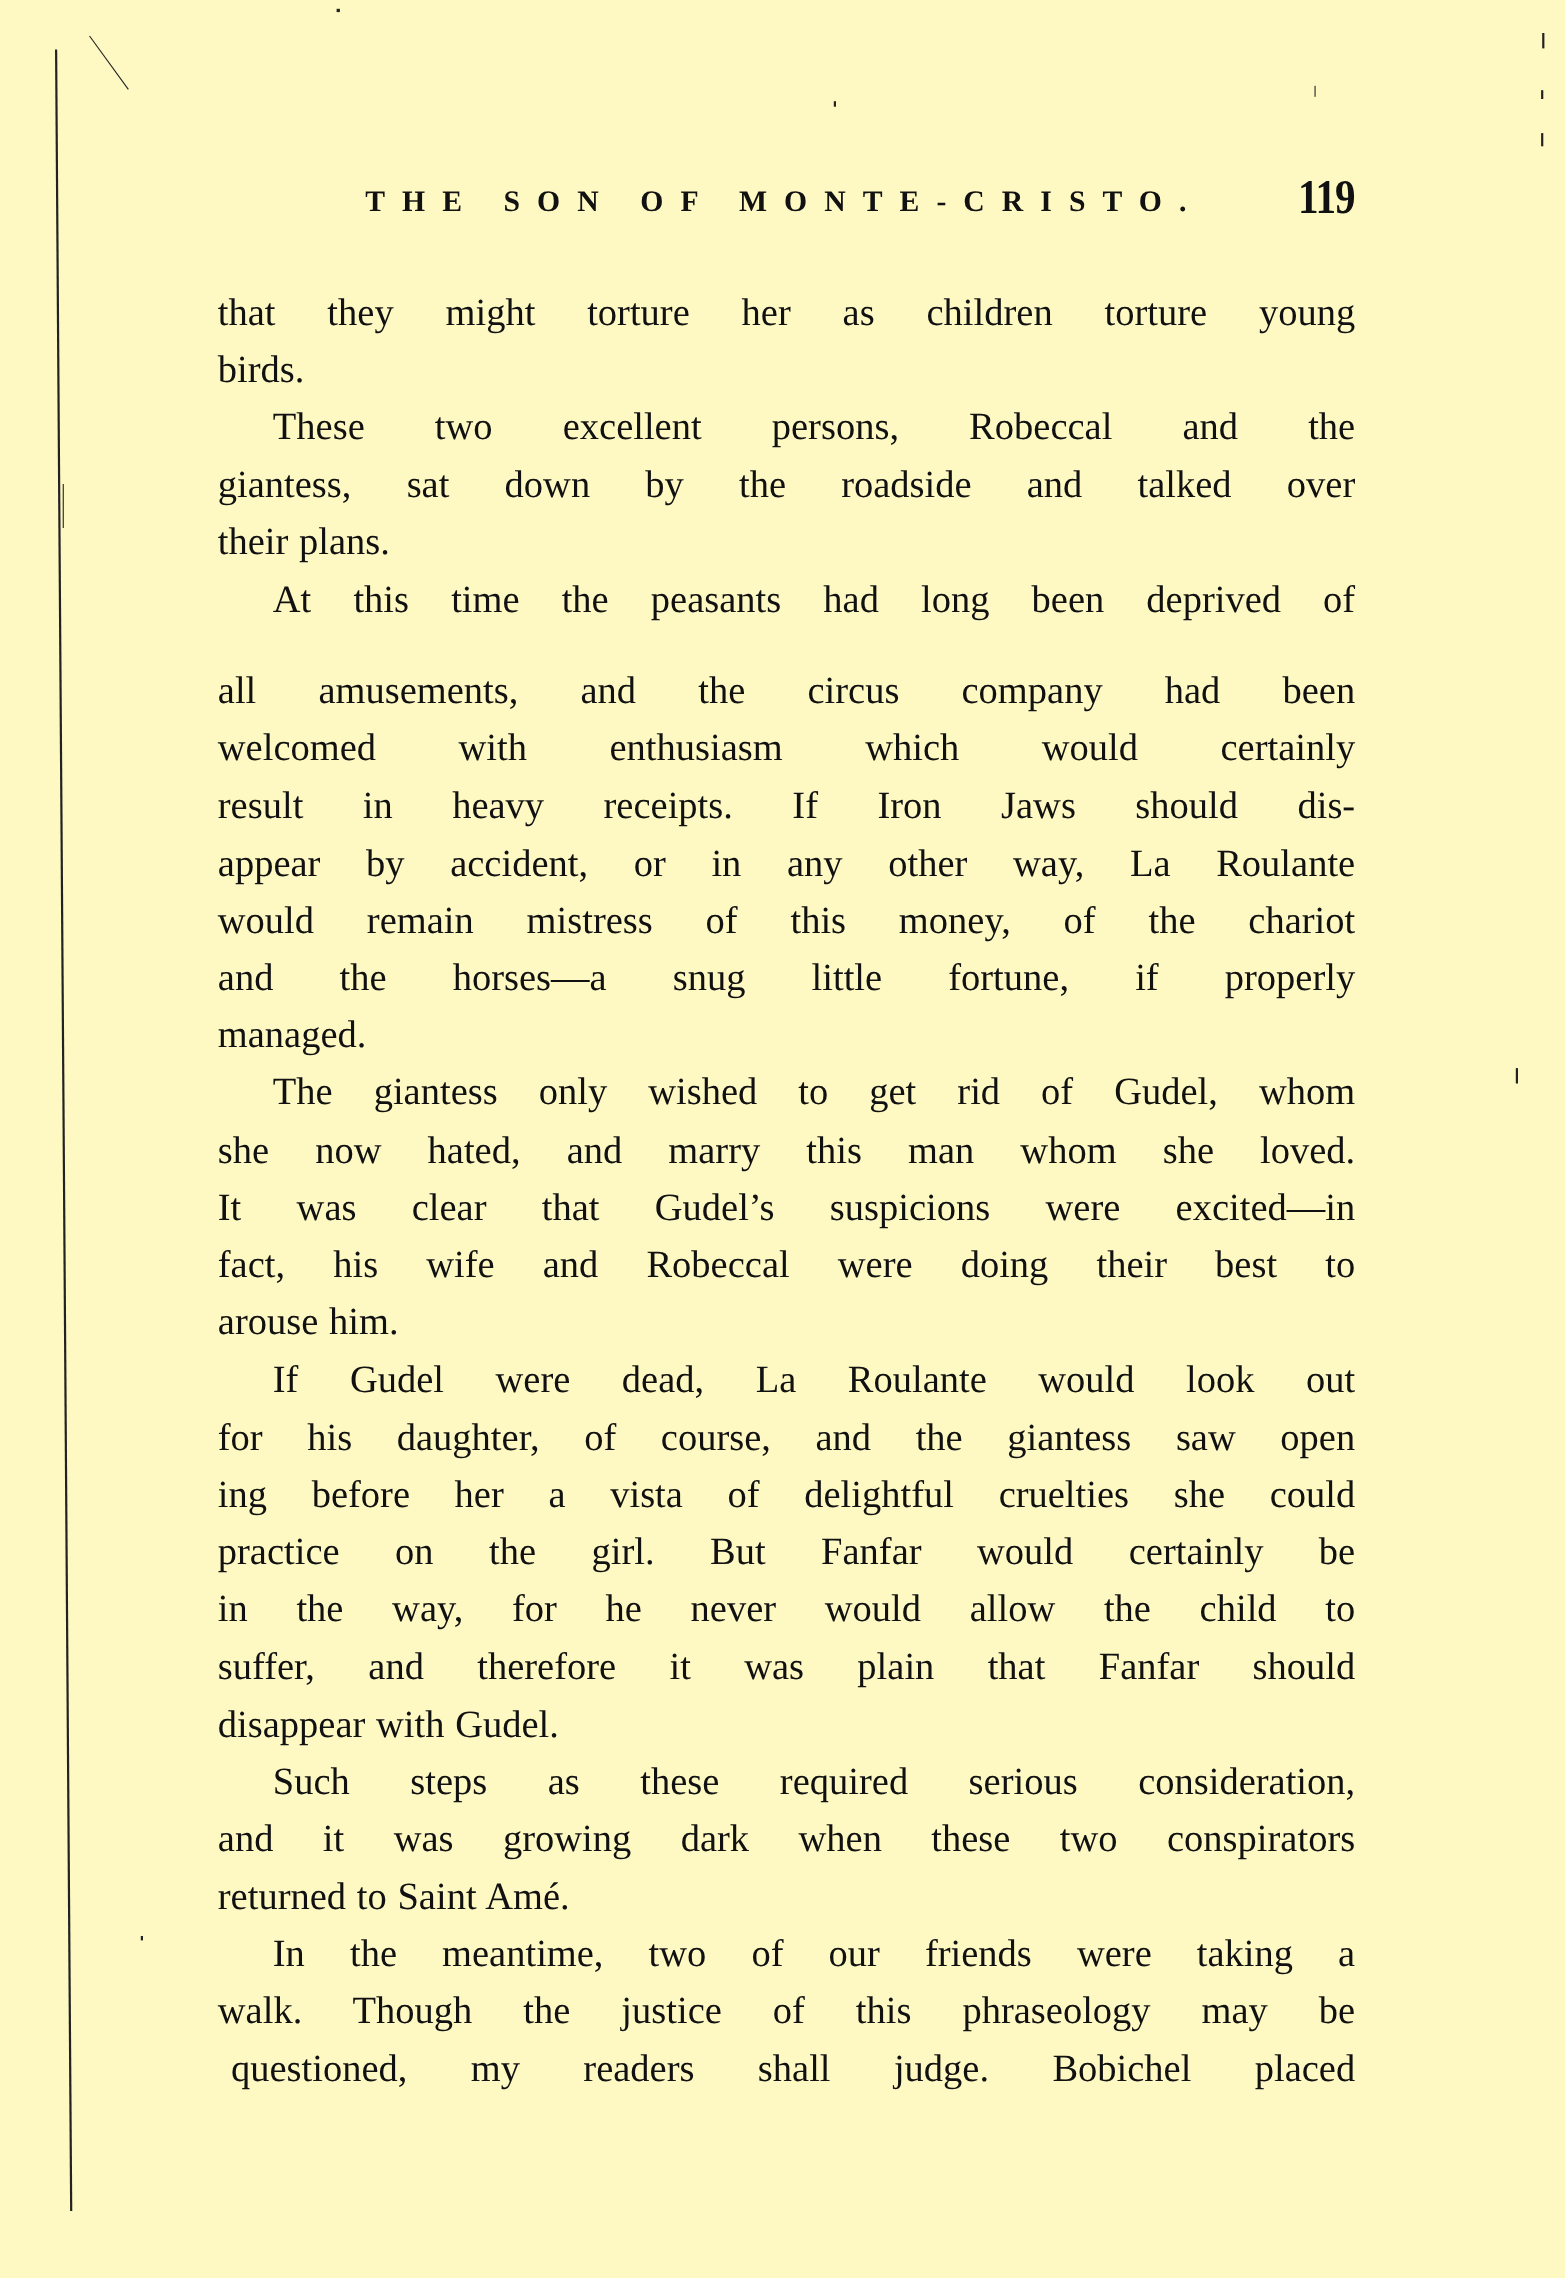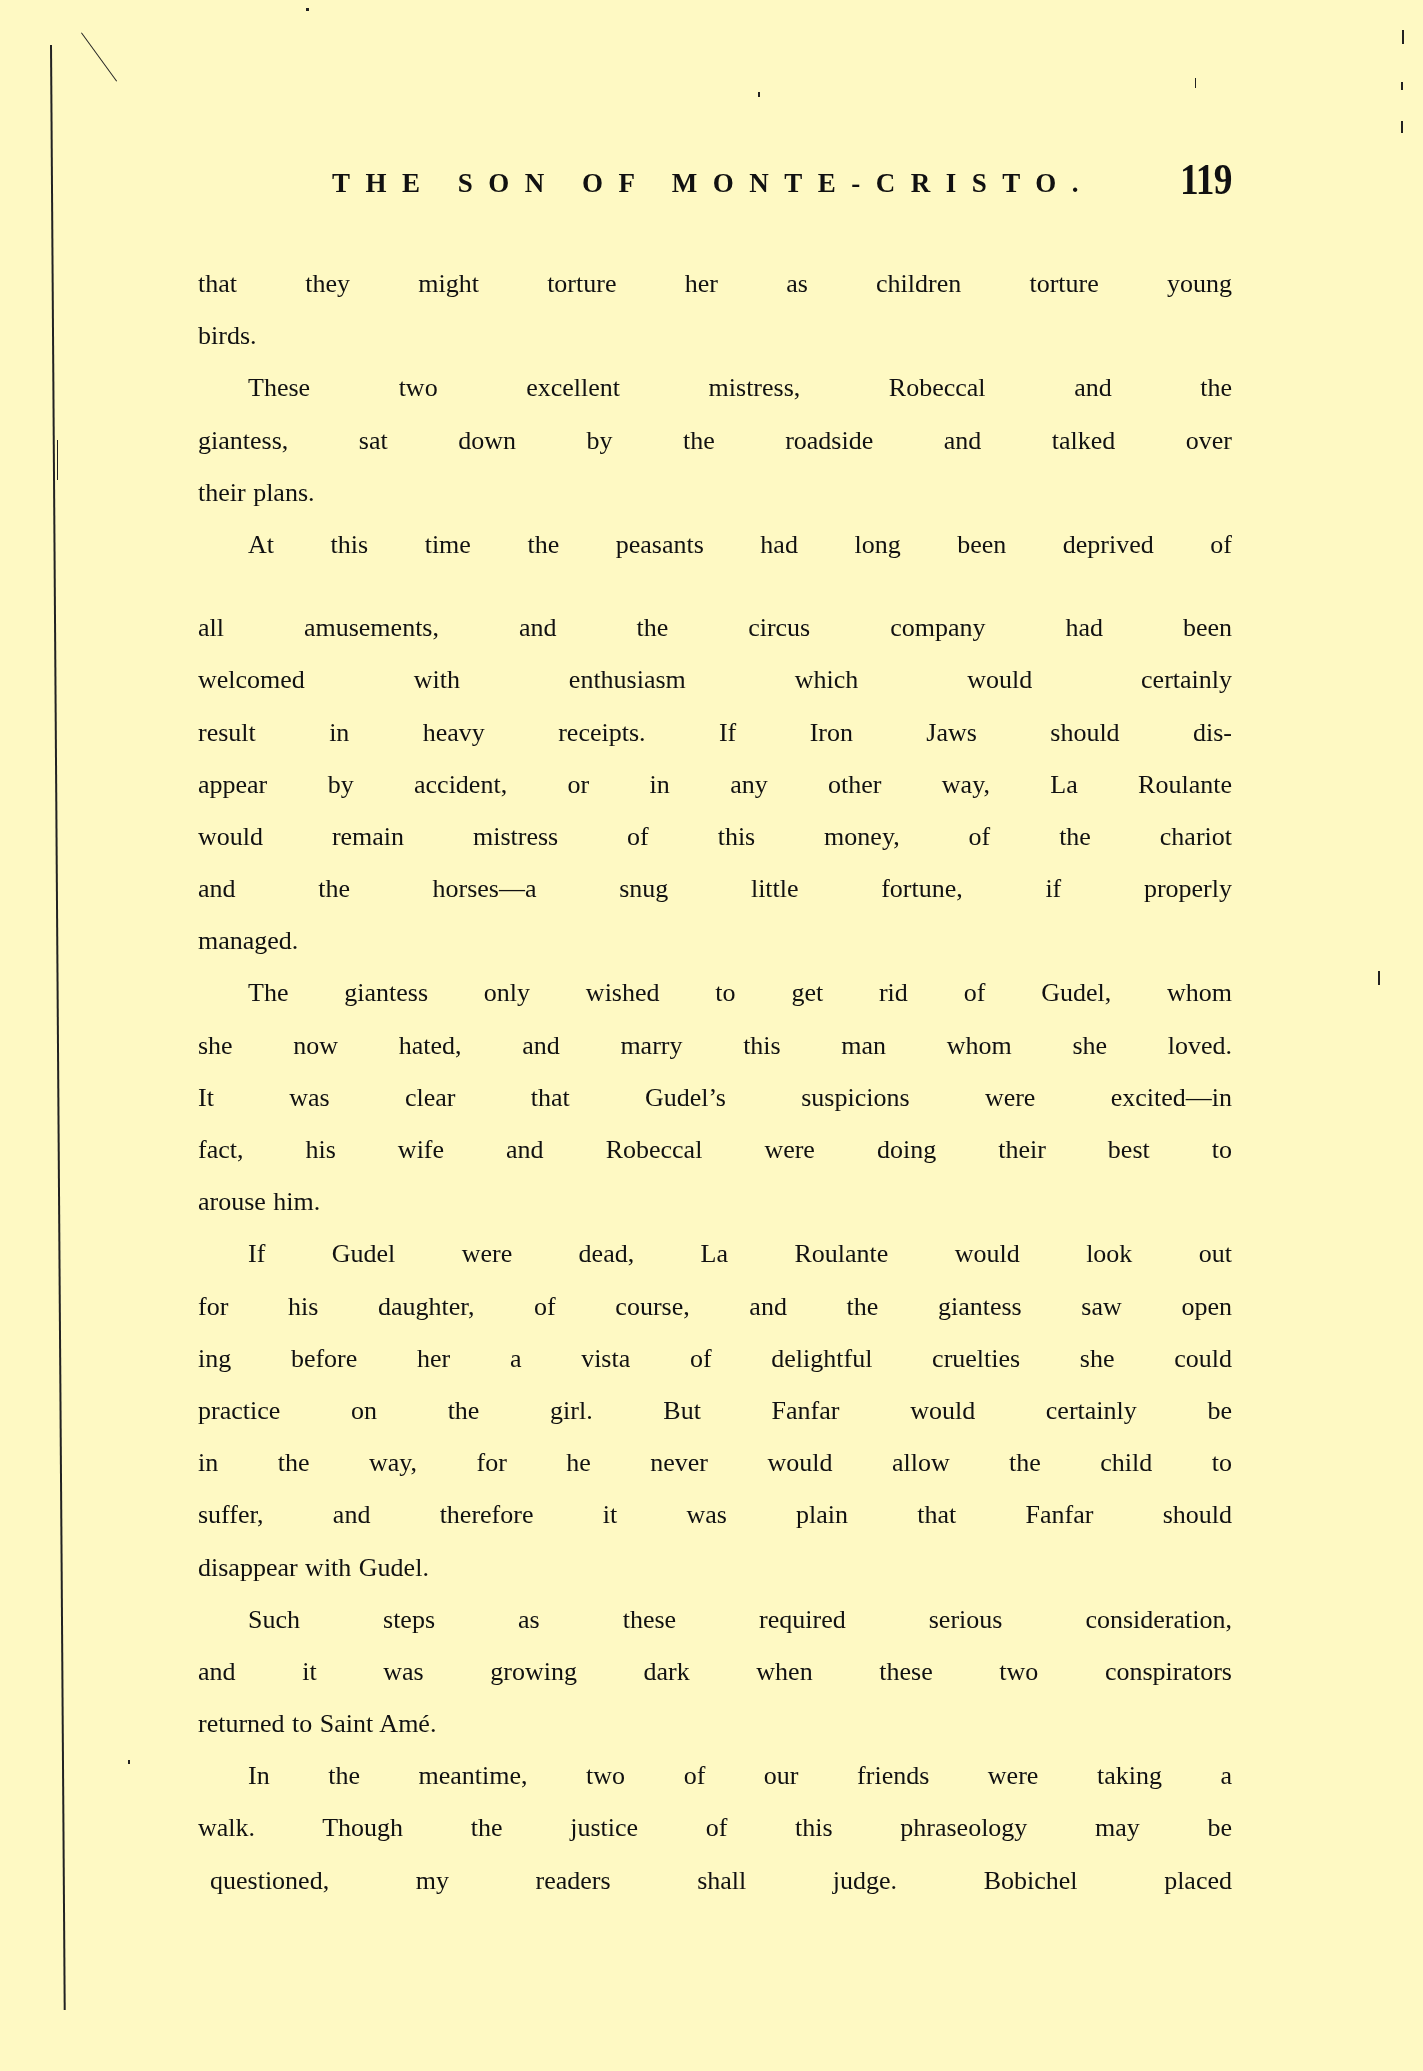--- a/index.html
+++ b/index.html
@@ -80,21 +80,21 @@
   
   .body-text {
     position: absolute;
     left: 198px;
     top: 258px;
     width: 1034px;
   }
   .line {
     height: 52.2px;
     line-height: 52.2px;
-    font-size: 26px;
+    font-size: 35px;
     white-space: nowrap;
     text-align: justify;
     text-align-last: justify;
     word-spacing: 1px;
     overflow: visible;
   }
   .line.last { text-align-last: left; }
   .line.indent { padding-left: 50px; }
 </style>
 </head>
@@ -115,21 +115,21 @@
   <div class="speck" style="left:128px;top:1760px;width:2px;height:4px;"></div>
 
   <div class="running-header">
     <span class="running-title">THE SON OF MONTE-CRISTO.</span>
     <span class="page-number">119</span>
   </div>
 
   <div class="body-text" id="body-text">
       <div class="line" style="white-space: normal;">that they might torture her as children torture young</div>
       <div class="line last" style="white-space: normal;">birds.</div>
-      <div class="line indent" style="white-space: normal;">These two excellent mistress, Robeccal and the</div>
+      <div class="line indent" style="white-space: normal;">These two excellent persons, Robeccal and the</div>
       <div class="line" style="white-space: normal;">giantess, sat down by the roadside and talked over</div>
       <div class="line last" style="white-space: normal;">their plans.</div>
       <div class="line indent" style="white-space: normal;">At this time the peasants had long been deprived of</div>
       <div class="line" style="white-space: normal; margin-top: 31px;">all amusements, and the circus company had been</div>
       <div class="line" style="white-space: normal;">welcomed with enthusiasm which would certainly</div>
       <div class="line" style="white-space: normal;">result in heavy receipts. If Iron Jaws should dis-</div>
       <div class="line" style="white-space: normal;">appear by accident, or in any other way, La Roulante</div>
       <div class="line" style="white-space: normal;">would remain mistress of this money, of the chariot</div>
       <div class="line" style="white-space: normal;">and the horses—a snug little fortune, if properly</div>
       <div class="line last" style="white-space: normal;">managed.</div>

